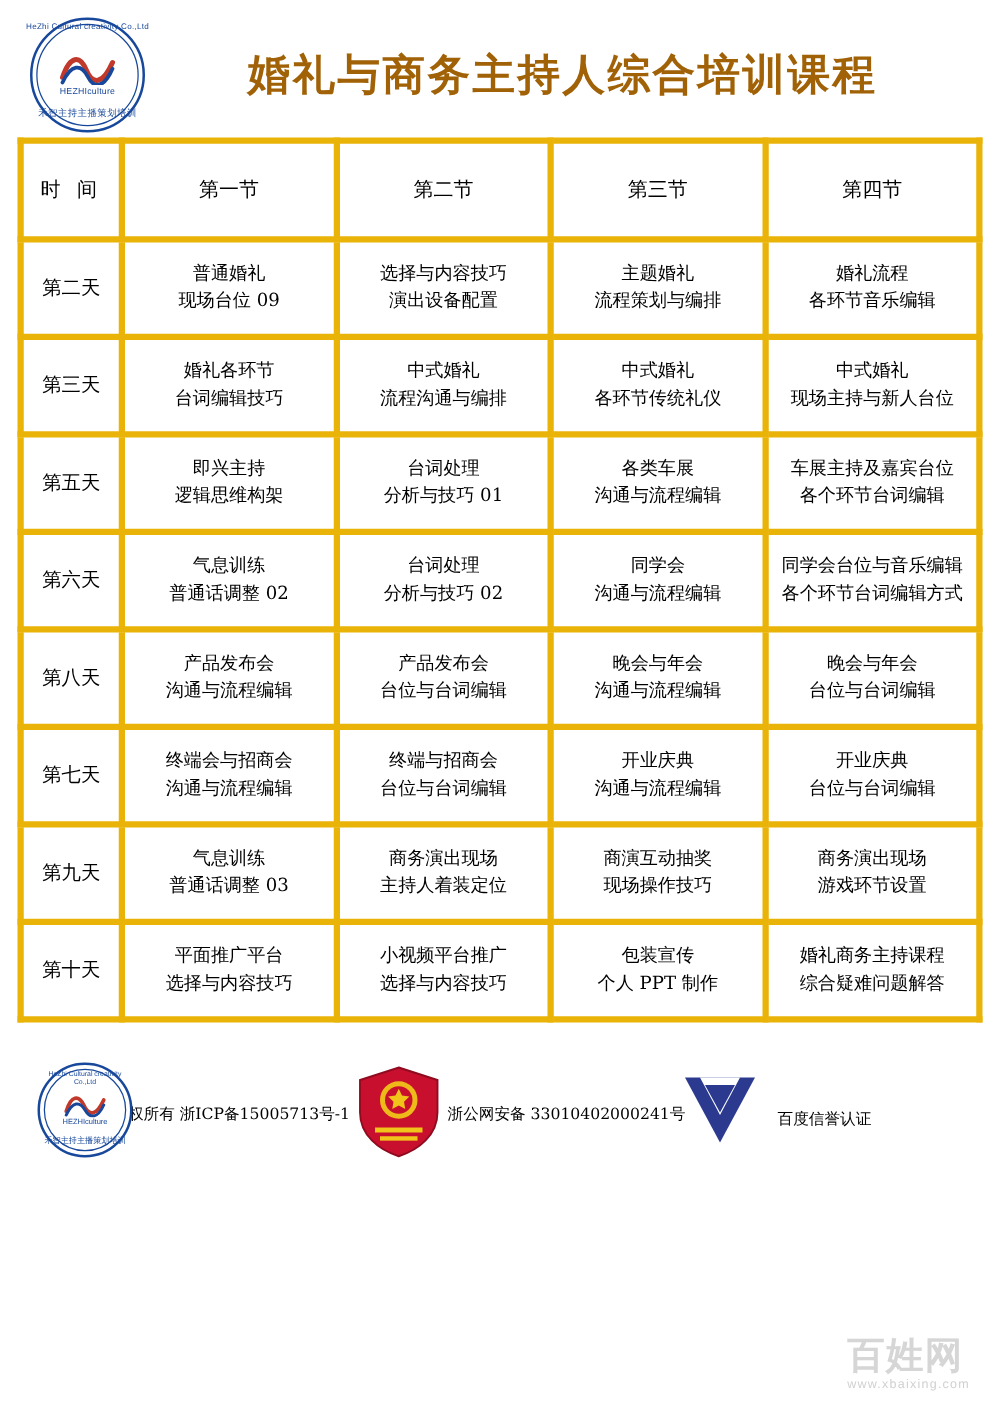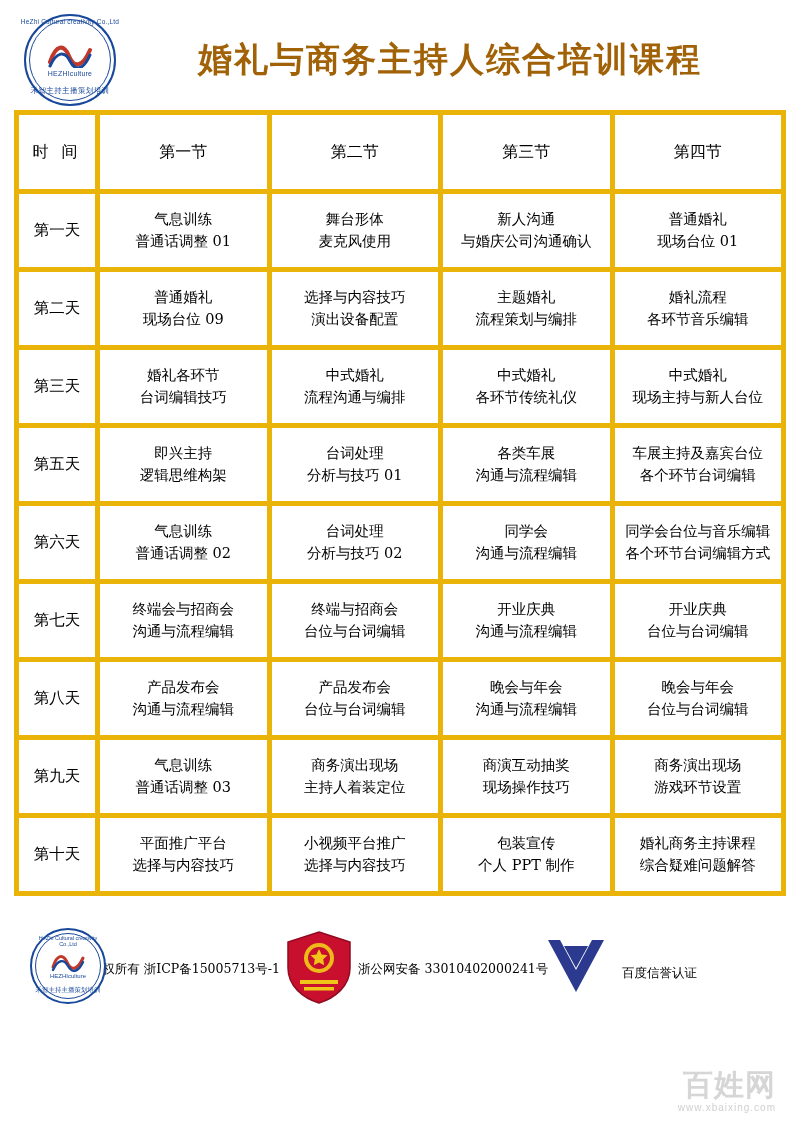--- a/index.html
+++ b/index.html
@@ -229,21 +229,21 @@
   
   .badge-baidu {
     width: 92px;
     height: 70px;
     position: relative;
   }
   .watermark {
     position: absolute;
     right: 24px;
     bottom: 14px;
-    text-align: right;
+    text-align: left;
     color: #cfcfcf;
     pointer-events: none;
   }
   .wm-main {
     font-family: "DejaVu Serif", "Liberation Serif", serif;
     font-size: 30px;
     font-weight: bold;
     color: #d6d6d6;
     letter-spacing: 1px;
     line-height: 1;
@@ -283,39 +283,20 @@
         <tr>
           <th class="col-time">时 间</th>
           <th>第一节</th>
           <th>第二节</th>
           <th>第三节</th>
           <th>第四节</th>
         </tr>
       </thead>
       <tbody id="schedule-body">
           <tr>
-            <td class="day">第一天</td>
-            <td>
-              <span class="cell-line">气息训练</span>
-              <span class="cell-line">普通话调整 01</span>
-            </td>
-            <td>
-              <span class="cell-line">舞台形体</span>
-              <span class="cell-line">麦克风使用</span>
-            </td>
-            <td>
-              <span class="cell-line">新人沟通</span>
-              <span class="cell-line">与婚庆公司沟通确认</span>
-            </td>
-            <td>
-              <span class="cell-line">普通婚礼</span>
-              <span class="cell-line">现场台位 01</span>
-            </td>
-          </tr>
-          <tr>
             <td class="day">第二天</td>
             <td>
               <span class="cell-line">普通婚礼</span>
               <span class="cell-line">现场台位 09</span>
             </td>
             <td>
               <span class="cell-line">选择与内容技巧</span>
               <span class="cell-line">演出设备配置</span>
             </td>
             <td>
@@ -378,54 +359,54 @@
             <td>
               <span class="cell-line">同学会</span>
               <span class="cell-line">沟通与流程编辑</span>
             </td>
             <td>
               <span class="cell-line">同学会台位与音乐编辑</span>
               <span class="cell-line">各个环节台词编辑方式</span>
             </td>
           </tr>
           <tr>
+            <td class="day">第八天</td>
+            <td>
+              <span class="cell-line">产品发布会</span>
+              <span class="cell-line">沟通与流程编辑</span>
+            </td>
+            <td>
+              <span class="cell-line">产品发布会</span>
+              <span class="cell-line">台位与台词编辑</span>
+            </td>
+            <td>
+              <span class="cell-line">晚会与年会</span>
+              <span class="cell-line">沟通与流程编辑</span>
+            </td>
+            <td>
+              <span class="cell-line">晚会与年会</span>
+              <span class="cell-line">台位与台词编辑</span>
+            </td>
+          </tr>
+          <tr>
             <td class="day">第七天</td>
             <td>
               <span class="cell-line">终端会与招商会</span>
               <span class="cell-line">沟通与流程编辑</span>
             </td>
             <td>
               <span class="cell-line">终端与招商会</span>
               <span class="cell-line">台位与台词编辑</span>
             </td>
             <td>
               <span class="cell-line">开业庆典</span>
               <span class="cell-line">沟通与流程编辑</span>
             </td>
             <td>
               <span class="cell-line">开业庆典</span>
-              <span class="cell-line">台位与台词编辑</span>
-            </td>
-          </tr>
-          <tr>
-            <td class="day">第八天</td>
-            <td>
-              <span class="cell-line">产品发布会</span>
-              <span class="cell-line">沟通与流程编辑</span>
-            </td>
-            <td>
-              <span class="cell-line">产品发布会</span>
-              <span class="cell-line">台位与台词编辑</span>
-            </td>
-            <td>
-              <span class="cell-line">晚会与年会</span>
-              <span class="cell-line">沟通与流程编辑</span>
-            </td>
-            <td>
-              <span class="cell-line">晚会与年会</span>
               <span class="cell-line">台位与台词编辑</span>
             </td>
           </tr>
           <tr>
             <td class="day">第九天</td>
             <td>
               <span class="cell-line">气息训练</span>
               <span class="cell-line">普通话调整 03</span>
             </td>
             <td>

